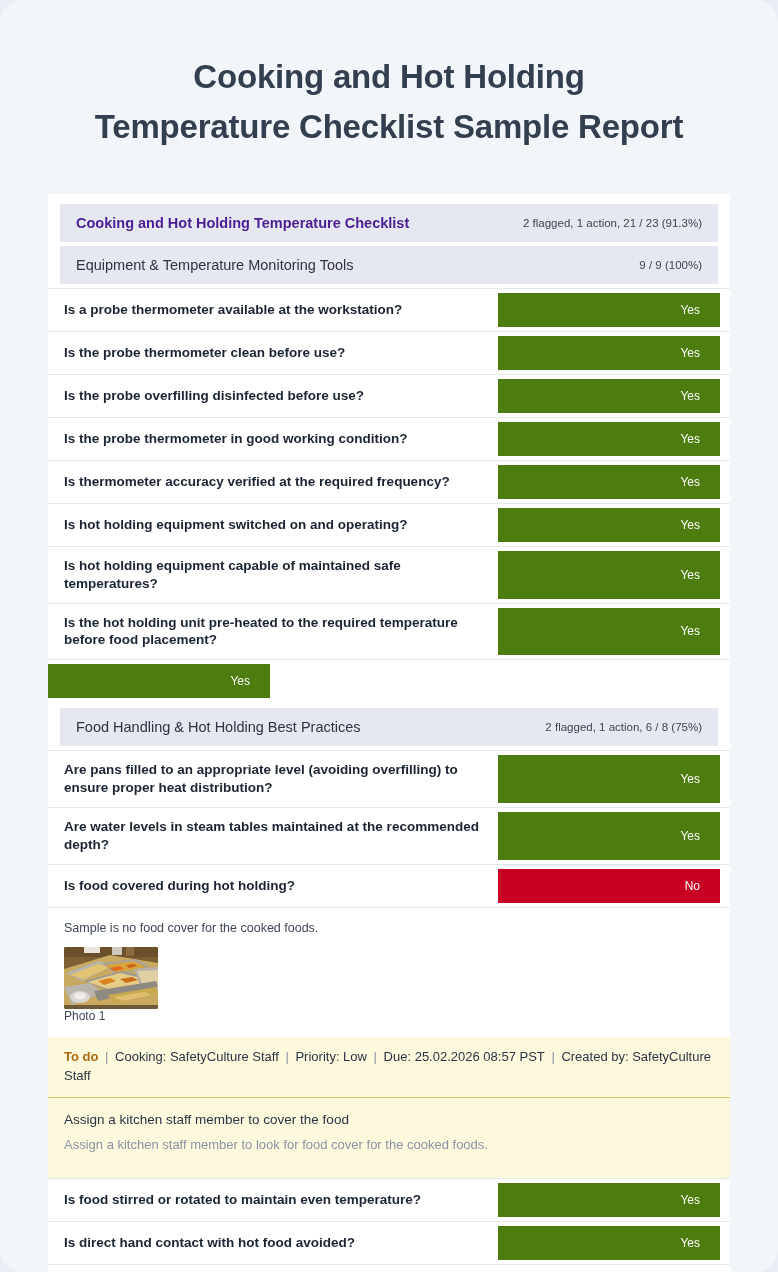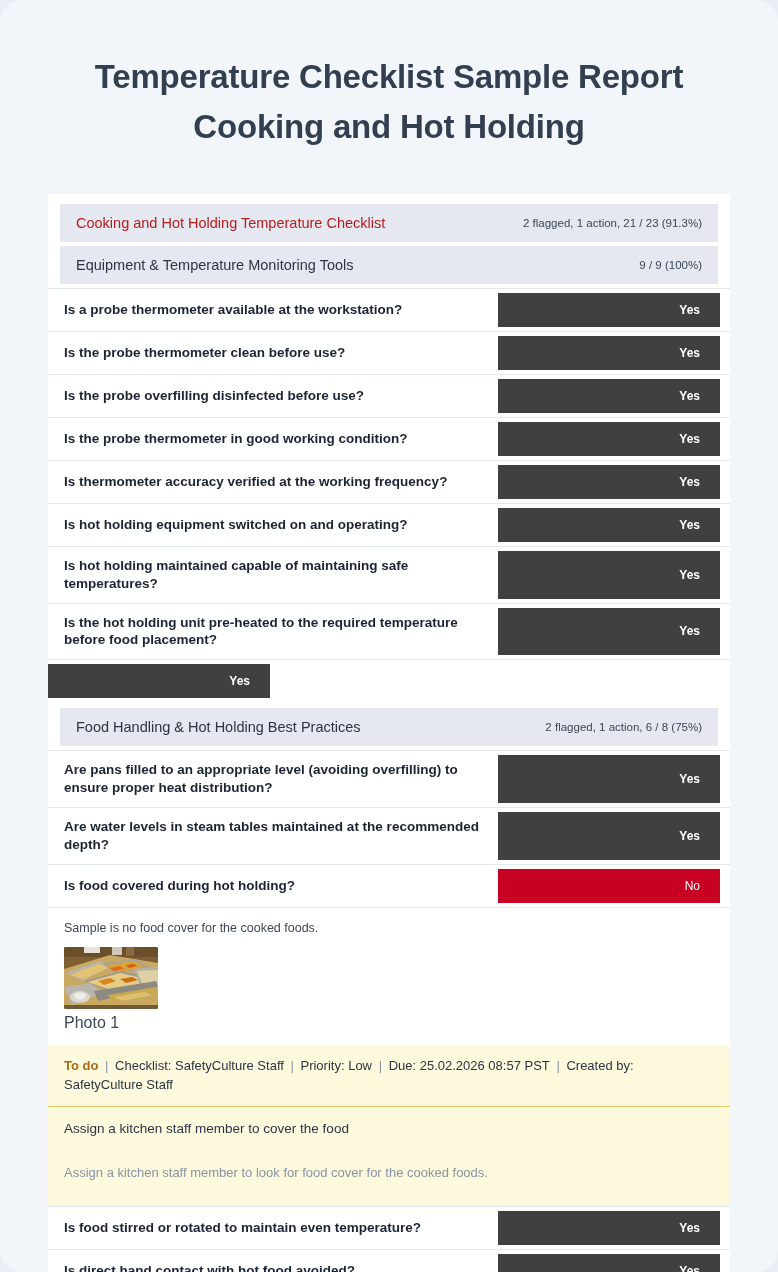--- a/index.html
+++ b/index.html
@@ -55,22 +55,22 @@
     justify-content: space-between;
     background: #e5e8f0;
     padding: 11px 16px;
     margin: 0 12px 4px 12px;
     gap: 12px;
   }
   .checklist-header { margin-top: 10px; }
 
   .checklist-header .h-label {
     font-size: 14.5px;
-    font-weight: normal;
-    color: #b91c1c;
+    font-weight: bold;
+    color: #4c1d95;
   }
   .section-header .h-label {
     font-size: 14.5px;
     font-weight: normal;
     color: #2c3444;
   }
   .h-score {
     font-size: 11.5px;
     color: #3d4656;
     white-space: nowrap;
@@ -100,21 +100,21 @@
   .q-answer {
     flex: 0 0 222px;
     display: flex;
     align-items: center;
     justify-content: flex-end;
     font-size: 12px;
     color: #ffffff;
     padding: 10px 20px 10px 10px;
     margin: 4px 10px 4px 0;
   }
-  .q-answer.yes { background: #404040; font-weight: bold; }
+  .q-answer.yes { background: #4d7c0f; }
   .q-answer.no  { background: #c80024; }
 
   
   .note-block {
     padding: 12px 16px 0 16px;
     border-top: 1px solid #e3e8ef;
   }
   .note-text {
     font-size: 12.5px;
     color: #3d4656;
@@ -126,22 +126,21 @@
   .photo-frame {
     width: 94px;
     height: 62px;
     border-radius: 2px;
     overflow: hidden;
     position: relative;
     background: #8a6a3a;
   }
   .photo-frame svg { display: block; width: 100%; height: 100%; }
   .photo-caption {
-    margin-top: 5px;
-    font-size: 16px;
+    font-size: 12px;
     color: #3d4656;
   }
 
   
   .action-block { background: #fdf9dd; }
   .action-meta {
     padding: 11px 16px 11px 16px;
     font-size: 13px;
     line-height: 1.45;
     color: #2c3444;
@@ -152,41 +151,41 @@
     font-weight: bold;
   }
   .action-meta .sep { color: #8b93a3; padding: 0 3px; }
   .action-body { padding: 13px 16px 24px 16px; }
   .action-title {
     font-size: 13.5px;
     color: #2c3444;
     line-height: 1.4;
   }
   .action-desc {
-    margin-top: 25px;
+    margin-top: 6px;
     font-size: 13px;
     color: #8a93a2;
     line-height: 1.4;
   }
 
   .tail-row {
     border-top: 1px solid #e3e8ef;
     height: 16px;
     position: relative;
   }
 </style>
 </head>
 <body>
 
 <div id="page">
 
   <div class="title-wrap">
     <div class="report-title">
+      <div>Cooking and Hot Holding</div>
       <div>Temperature Checklist Sample Report</div>
-      <div>Cooking and Hot Holding</div>
     </div>
   </div>
 
   <div class="card">
 
     <div class="checklist-header">
       <div class="h-label">Cooking and Hot Holding Temperature Checklist</div>
       <div class="h-score">2 flagged, 1 action, 21 / 23 (91.3%)</div>
     </div>
 
@@ -205,29 +204,29 @@
     </div>
     <div class="q-row">
       <div class="q-text">Is the probe overfilling disinfected before use?</div>
       <div class="q-answer yes">Yes</div>
     </div>
     <div class="q-row">
       <div class="q-text">Is the probe thermometer in good working condition?</div>
       <div class="q-answer yes">Yes</div>
     </div>
     <div class="q-row">
-      <div class="q-text">Is thermometer accuracy verified at the working frequency?</div>
+      <div class="q-text">Is thermometer accuracy verified at the required frequency?</div>
       <div class="q-answer yes">Yes</div>
     </div>
     <div class="q-row">
       <div class="q-text">Is hot holding equipment switched on and operating?</div>
       <div class="q-answer yes">Yes</div>
     </div>
     <div class="q-row">
-      <div class="q-text">Is hot holding maintained capable of maintaining safe temperatures?</div>
+      <div class="q-text">Is hot holding equipment capable of maintained safe temperatures?</div>
       <div class="q-answer yes">Yes</div>
     </div>
     <div class="q-row">
       <div class="q-text">Is the hot holding unit pre-heated to the required temperature before food placement?</div>
       <div class="q-answer yes">Yes</div>
     </div>
     <div class="q-row">
       <div class="q-answer yes">Yes</div>
     </div>
 
@@ -281,21 +280,21 @@
           <polygon points="44,48 92,40 94,46 50,56" fill="#c9a94f"></polygon>
           <polygon points="50,50 80,45 88,48 58,54" fill="#e0c070"></polygon>
           <rect x="0" y="58" width="94" height="4" fill="#6e5a37"></rect>
         </svg>
       </div>
       <div class="photo-caption">Photo 1</div>
     </div>
 
     <div class="action-block">
       <div class="action-meta">
-        <span class="todo-tag">To do</span><span class="sep">&nbsp;|&nbsp;</span><span>Checklist: SafetyCulture Staff</span><span class="sep">&nbsp;|&nbsp;</span><span>Priority: Low</span><span class="sep">&nbsp;|&nbsp;</span><span>Due: 25.02.2026 08:57 PST</span><span class="sep">&nbsp;|&nbsp;</span><span>Created by: SafetyCulture Staff</span>
+        <span class="todo-tag">To do</span><span class="sep">&nbsp;|&nbsp;</span><span>Cooking: SafetyCulture Staff</span><span class="sep">&nbsp;|&nbsp;</span><span>Priority: Low</span><span class="sep">&nbsp;|&nbsp;</span><span>Due: 25.02.2026 08:57 PST</span><span class="sep">&nbsp;|&nbsp;</span><span>Created by: SafetyCulture Staff</span>
       </div>
       <div class="action-body">
         <div class="action-title">Assign a kitchen staff member to cover the food</div>
         <div class="action-desc">Assign a kitchen staff member to look for food cover for the cooked foods.</div>
       </div>
     </div>
 
     <div class="q-row">
       <div class="q-text">Is food stirred or rotated to maintain even temperature?</div>
       <div class="q-answer yes">Yes</div>

